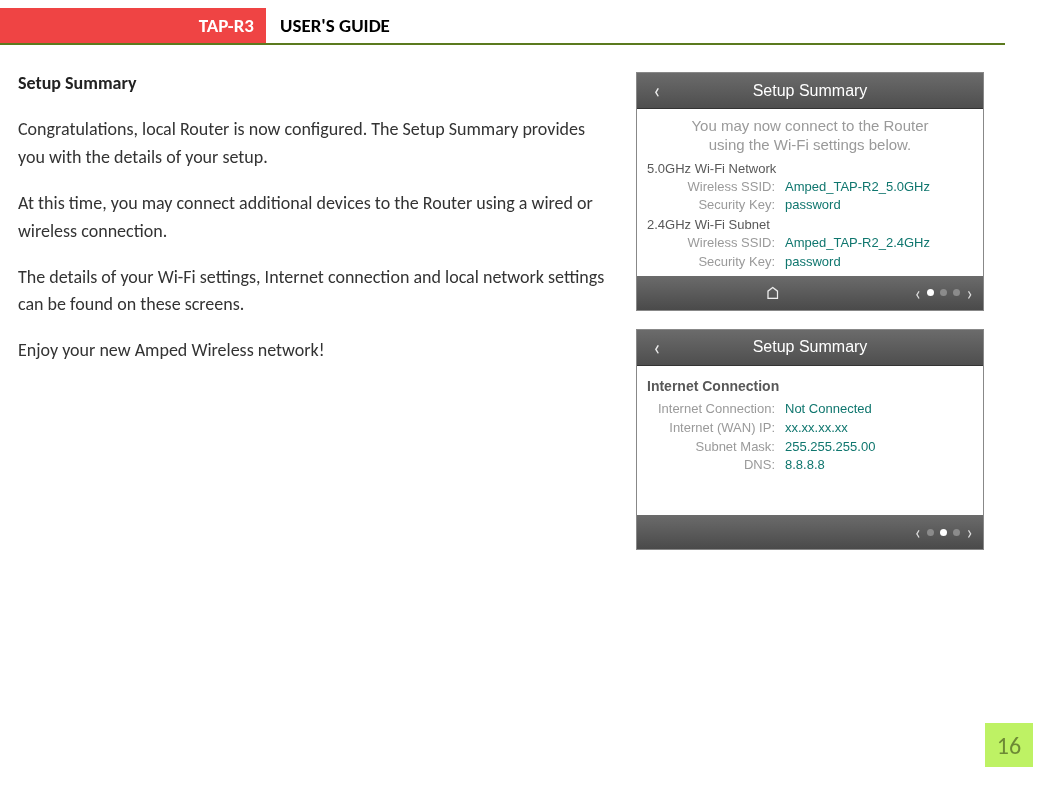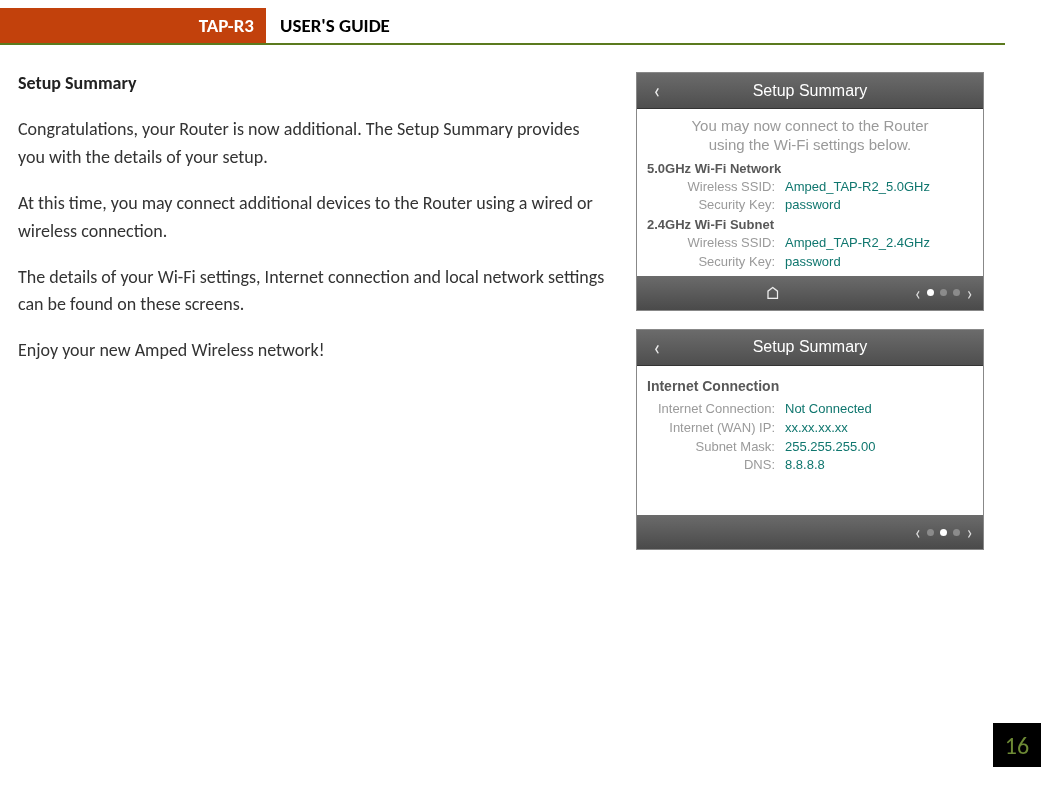--- a/index.html
+++ b/index.html
@@ -11,21 +11,21 @@
     position: relative;
     color: #333;
   }
   .header {
     display: flex;
     align-items: stretch;
     border-bottom: 2px solid #5b7a1e;
     margin: 8px 36px 0 0;
   }
   .header-tab {
-    background: #c2410c;
+    background: #ef4444;
     color: #fff;
     font-weight: bold;
     font-size: 19px;
     padding: 6px 12px 6px 12px;
     text-align: right;
     width: 266px;
   }
   .header-title {
     font-weight: bold;
     font-size: 19px;
@@ -97,21 +97,21 @@
   }
   .helper-text {
     text-align: center;
     color: #9a9a9a;
     font-size: 15px;
     line-height: 1.25;
     margin-bottom: 6px;
   }
   .net-heading {
     color: #585858;
-    font-weight: bold;
+    font-weight: normal;
     font-size: 13px;
     margin: 2px 0 2px 0;
   }
   .kv {
     display: flex;
     font-size: 13px;
     line-height: 1.45;
   }
   .kv .k {
     width: 138px;
@@ -155,44 +155,44 @@
     font-weight: 300;
   }
   .dot {
     width: 7px; height: 7px; border-radius: 50%;
     background: #8b8b8b;
     display: inline-block;
   }
   .dot.active { background: #fff; }
   .page-number {
     position: absolute;
-    right: 0;
+    right: 8px;
     bottom: 24px;
-    background: #000000;
+    background: #bef264;
     color: #6d8a35;
     width: 48px;
     height: 44px;
     display: flex;
     align-items: center;
     justify-content: center;
     font-size: 24px;
   }
 </style>
 </head>
 <body>
 
 <div class="header">
   <div class="header-tab">TAP-R3</div>
   <div class="header-title">USER'S GUIDE</div>
 </div>
 
 <div class="content">
   <div class="left">
     <div class="section-title">Setup Summary</div>
-    <p class="para">Congratulations, your Router is now additional.  The Setup Summary provides you with the details of your setup.</p>
+    <p class="para">Congratulations, local Router is now configured.  The Setup Summary provides you with the details of your setup.</p>
     <p class="para">At this time, you may connect additional devices to the Router using a wired or wireless connection.</p>
     <p class="para">The details of your Wi-Fi settings, Internet connection and local network settings can be found on these screens.</p>
     <p class="para">Enjoy your new Amped Wireless network!</p>
   </div>
 
   <div class="right">
 
     <div class="device">
       <div class="device-header">
         <div class="back-chevron">‹</div>

